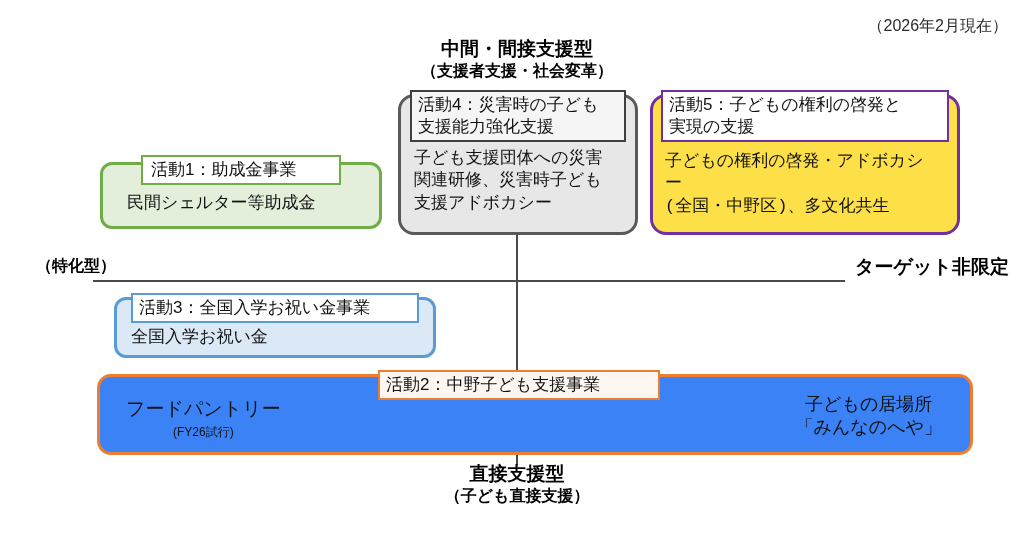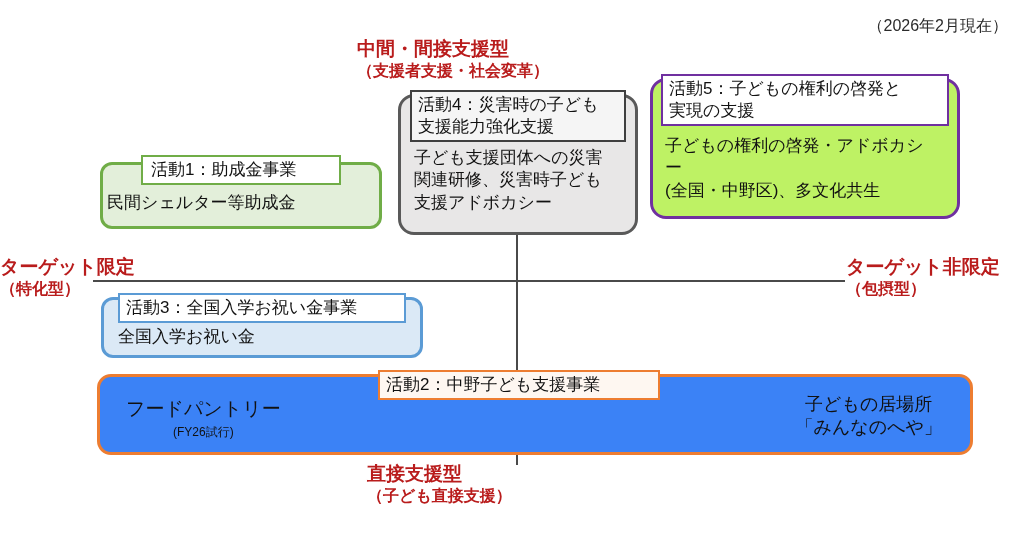--- a/index.html
+++ b/index.html
@@ -9,49 +9,49 @@
     font-family:"Liberation Sans",sans-serif;color:#1a1a1a;overflow:hidden;
   }
   .abs{position:absolute;}
   
   .h-line{left:93px;top:280px;width:752px;height:0;border-top:2px solid #4a4a4a;}
   .v-line{left:516px;top:234px;width:0;height:140px;border-left:2px solid #4a4a4a;}
   .v-stub{left:516px;top:455px;width:0;height:10px;border-left:2px solid #4a4a4a;}
   
   .date-note{right:16px;top:16px;font-size:16px;color:#2b2b2b;}
   
-  .axis-label{color:#b91c1c;font-weight:bold;line-height:1.2;}
+  .axis-label{color:#000000;font-weight:bold;text-align:center;line-height:1.2;}
   .axis-top{left:517px;top:38px;transform:translateX(-50%);width:320px;}
   .axis-bottom{left:517px;top:463px;transform:translateX(-50%);width:300px;}
   .axis-left{left:0px;top:256px;width:152px;}
   .axis-right{left:846px;top:256px;width:172px;}
   .axis-l1{font-size:19px;}
   .axis-l2{font-size:16px;}
   
   .card{position:absolute;border-radius:16px;}
   .title-box{
     position:absolute;left:50%;transform:translateX(-50%);
     background:#ffffff;font-weight:normal;color:#111;
     font-size:17px;line-height:1.3;padding:2px 6px;white-space:pre-line;
   }
   .body-text{font-size:17px;line-height:1.32;color:#111;white-space:pre-line;}
   
   .a4{left:398px;top:94px;width:240px;height:141px;background:#e8e7e7;border:3px solid #595959;}
   .a4 .title-box{top:-7px;width:216px;background:#f5f5f5;border:2.5px solid #3f3f3f;}
   .a4 .body-text{padding:50px 12px 0 13px;}
   
-  .a5{left:650px;top:78px;width:310px;height:141px;background:#bef264;border:3px solid #7030a0;}
+  .a5{left:650px;top:94px;width:310px;height:141px;background:#fde047;border:3px solid #7030a0;}
   .a5 .title-box{top:-7px;width:288px;border:2.5px solid #7030a0;}
-  .a5 .body-text{padding:54px 26px 0 12px;}
+  .a5 .body-text{padding:54px 26px 0 12px;font-family:Liberation Mono, monospace;}
   
   .a1{left:100px;top:162px;width:282px;height:67px;background:#e3efda;border:3px solid #70ad47;border-radius:12px;}
   .a1 .title-box{top:-10px;width:200px;border:2.5px solid #70ad47;padding-left:8px;}
-  .a1 .body-text{padding:27px 0 0 4px;}
+  .a1 .body-text{padding:27px 0 0 24px;}
   
-  .a3{left:101px;top:297px;width:322px;height:61px;background:#dbe9f6;border:3px solid #5b9bd5;border-radius:12px;}
+  .a3{left:114px;top:297px;width:322px;height:61px;background:#dbe9f6;border:3px solid #5b9bd5;border-radius:12px;}
   .a3 .title-box{top:-7px;width:288px;border:2.5px solid #5b9bd5;}
   .a3 .body-text{padding:26px 0 0 14px;}
   
   .a2{left:97px;top:374px;width:876px;height:81px;background:#3b82f6;border:3px solid #ed7d31;border-radius:14px;}
   .a2 .title-box{left:278px;transform:none;top:-7px;width:282px;background:#fef7f1;border:2.5px solid #ed7d31;}
   .a2-left{position:absolute;left:26px;top:19px;text-align:center;}
   .a2-left-main{font-size:19px;color:#111;}
   .a2-left-note{font-size:12px;color:#111;margin-top:2px;}
   .a2-right{position:absolute;right:28px;top:16px;font-size:18px;line-height:1.25;
             color:#111;text-align:center;white-space:pre-line;}
@@ -69,26 +69,24 @@
 
   <div class="abs axis-label axis-top">
     <div class="axis-l1">中間・間接支援型</div>
     <div class="axis-l2">（支援者支援・社会変革）</div>
   </div>
   <div class="abs axis-label axis-bottom">
     <div class="axis-l1">直接支援型</div>
     <div class="axis-l2">（子ども直接支援）</div>
   </div>
   <div class="abs axis-label axis-left">
-    <div class="axis-l1">ターゲット限定</div>
     <div class="axis-l2">（特化型）</div>
   </div>
   <div class="abs axis-label axis-right">
     <div class="axis-l1">ターゲット非限定</div>
-    <div class="axis-l2">（包摂型）</div>
   </div>
 
   <div class="card a4">
     <div class="title-box">活動4：災害時の子ども
 支援能力強化支援</div>
     <div class="body-text">子ども支援団体への災害
 関連研修、災害時子ども
 支援アドボカシー</div>
   </div>
 

